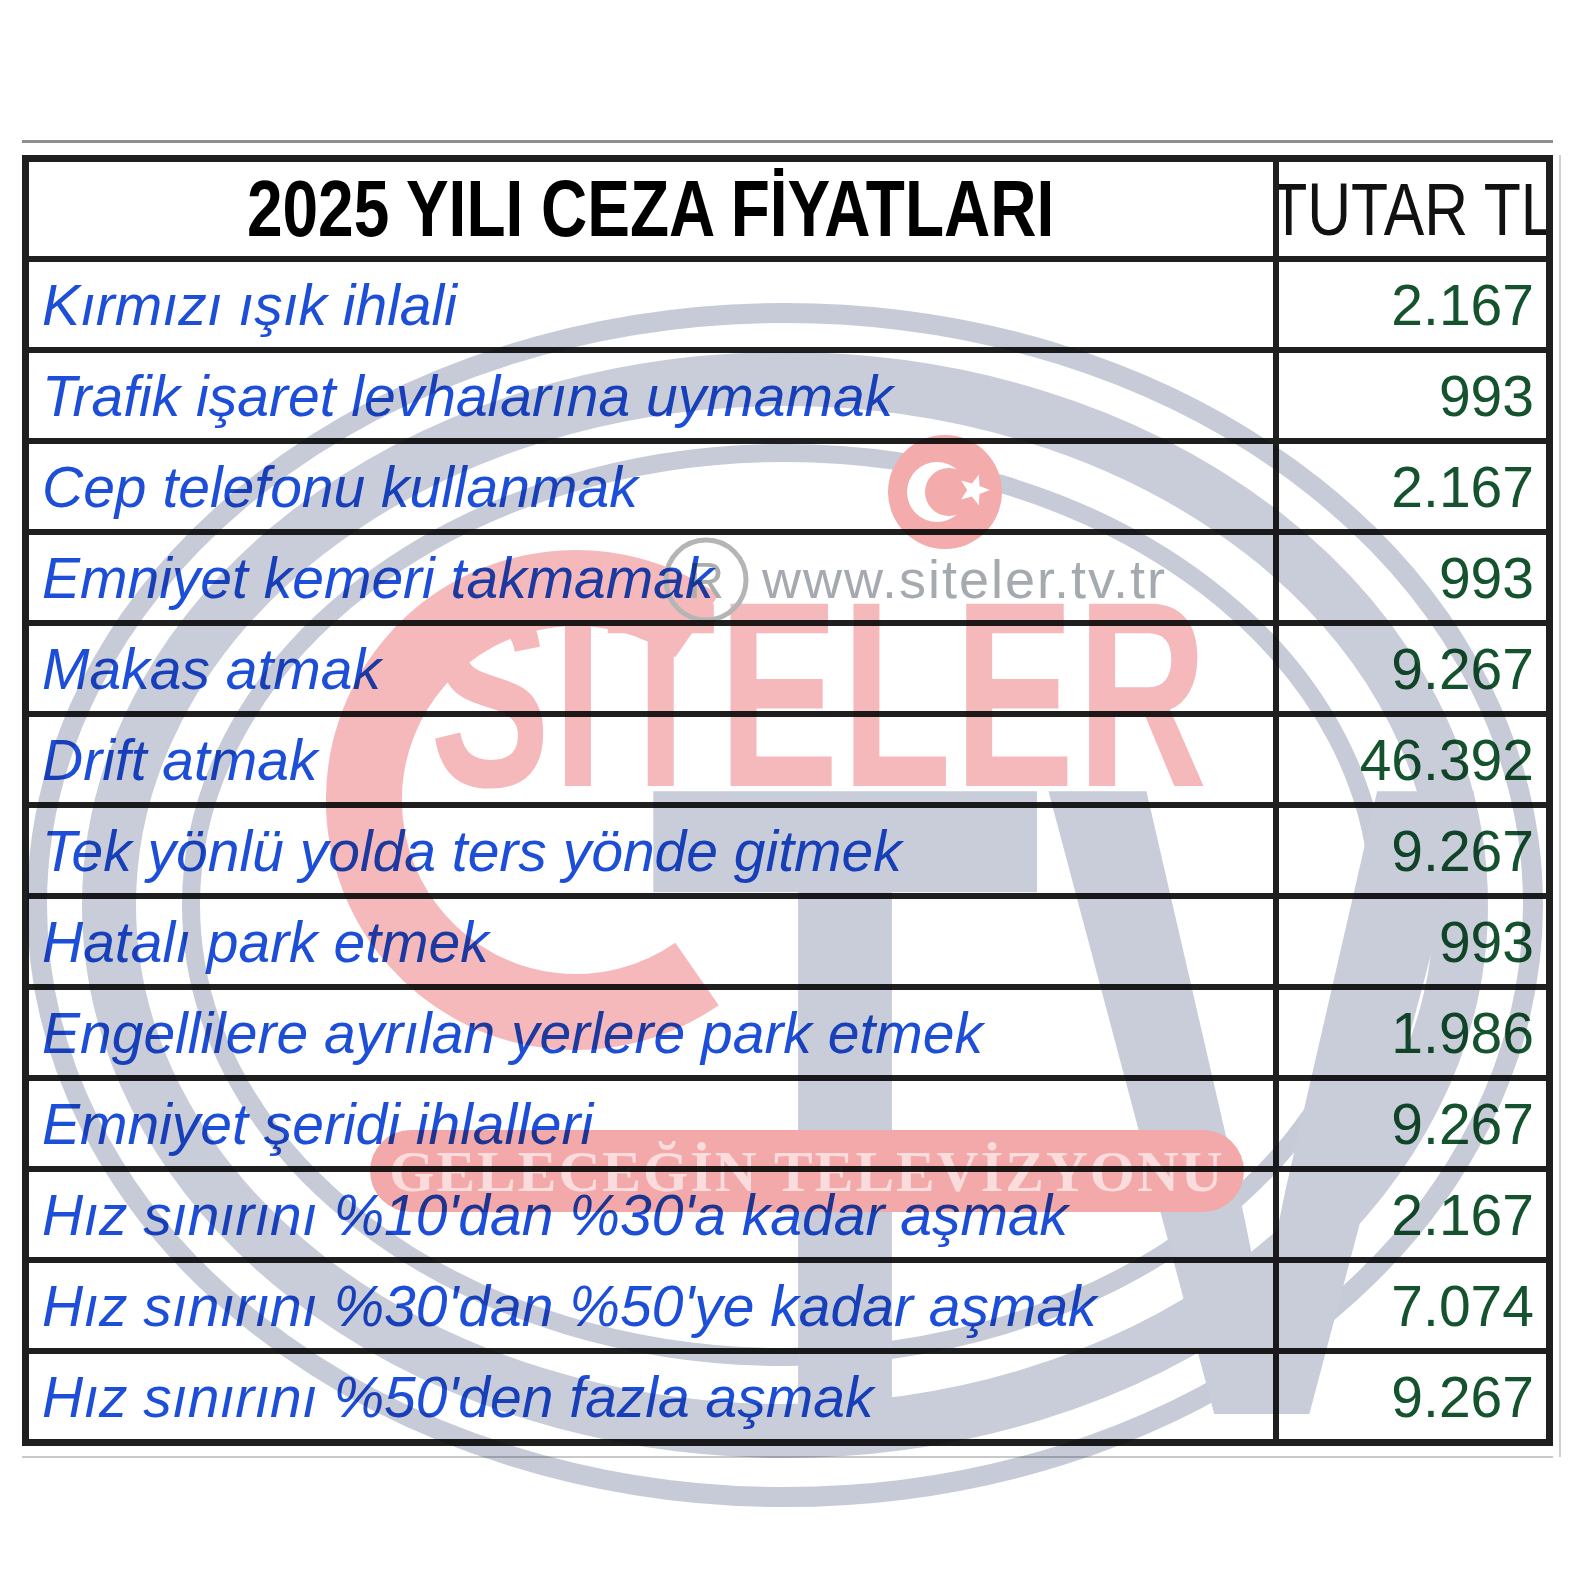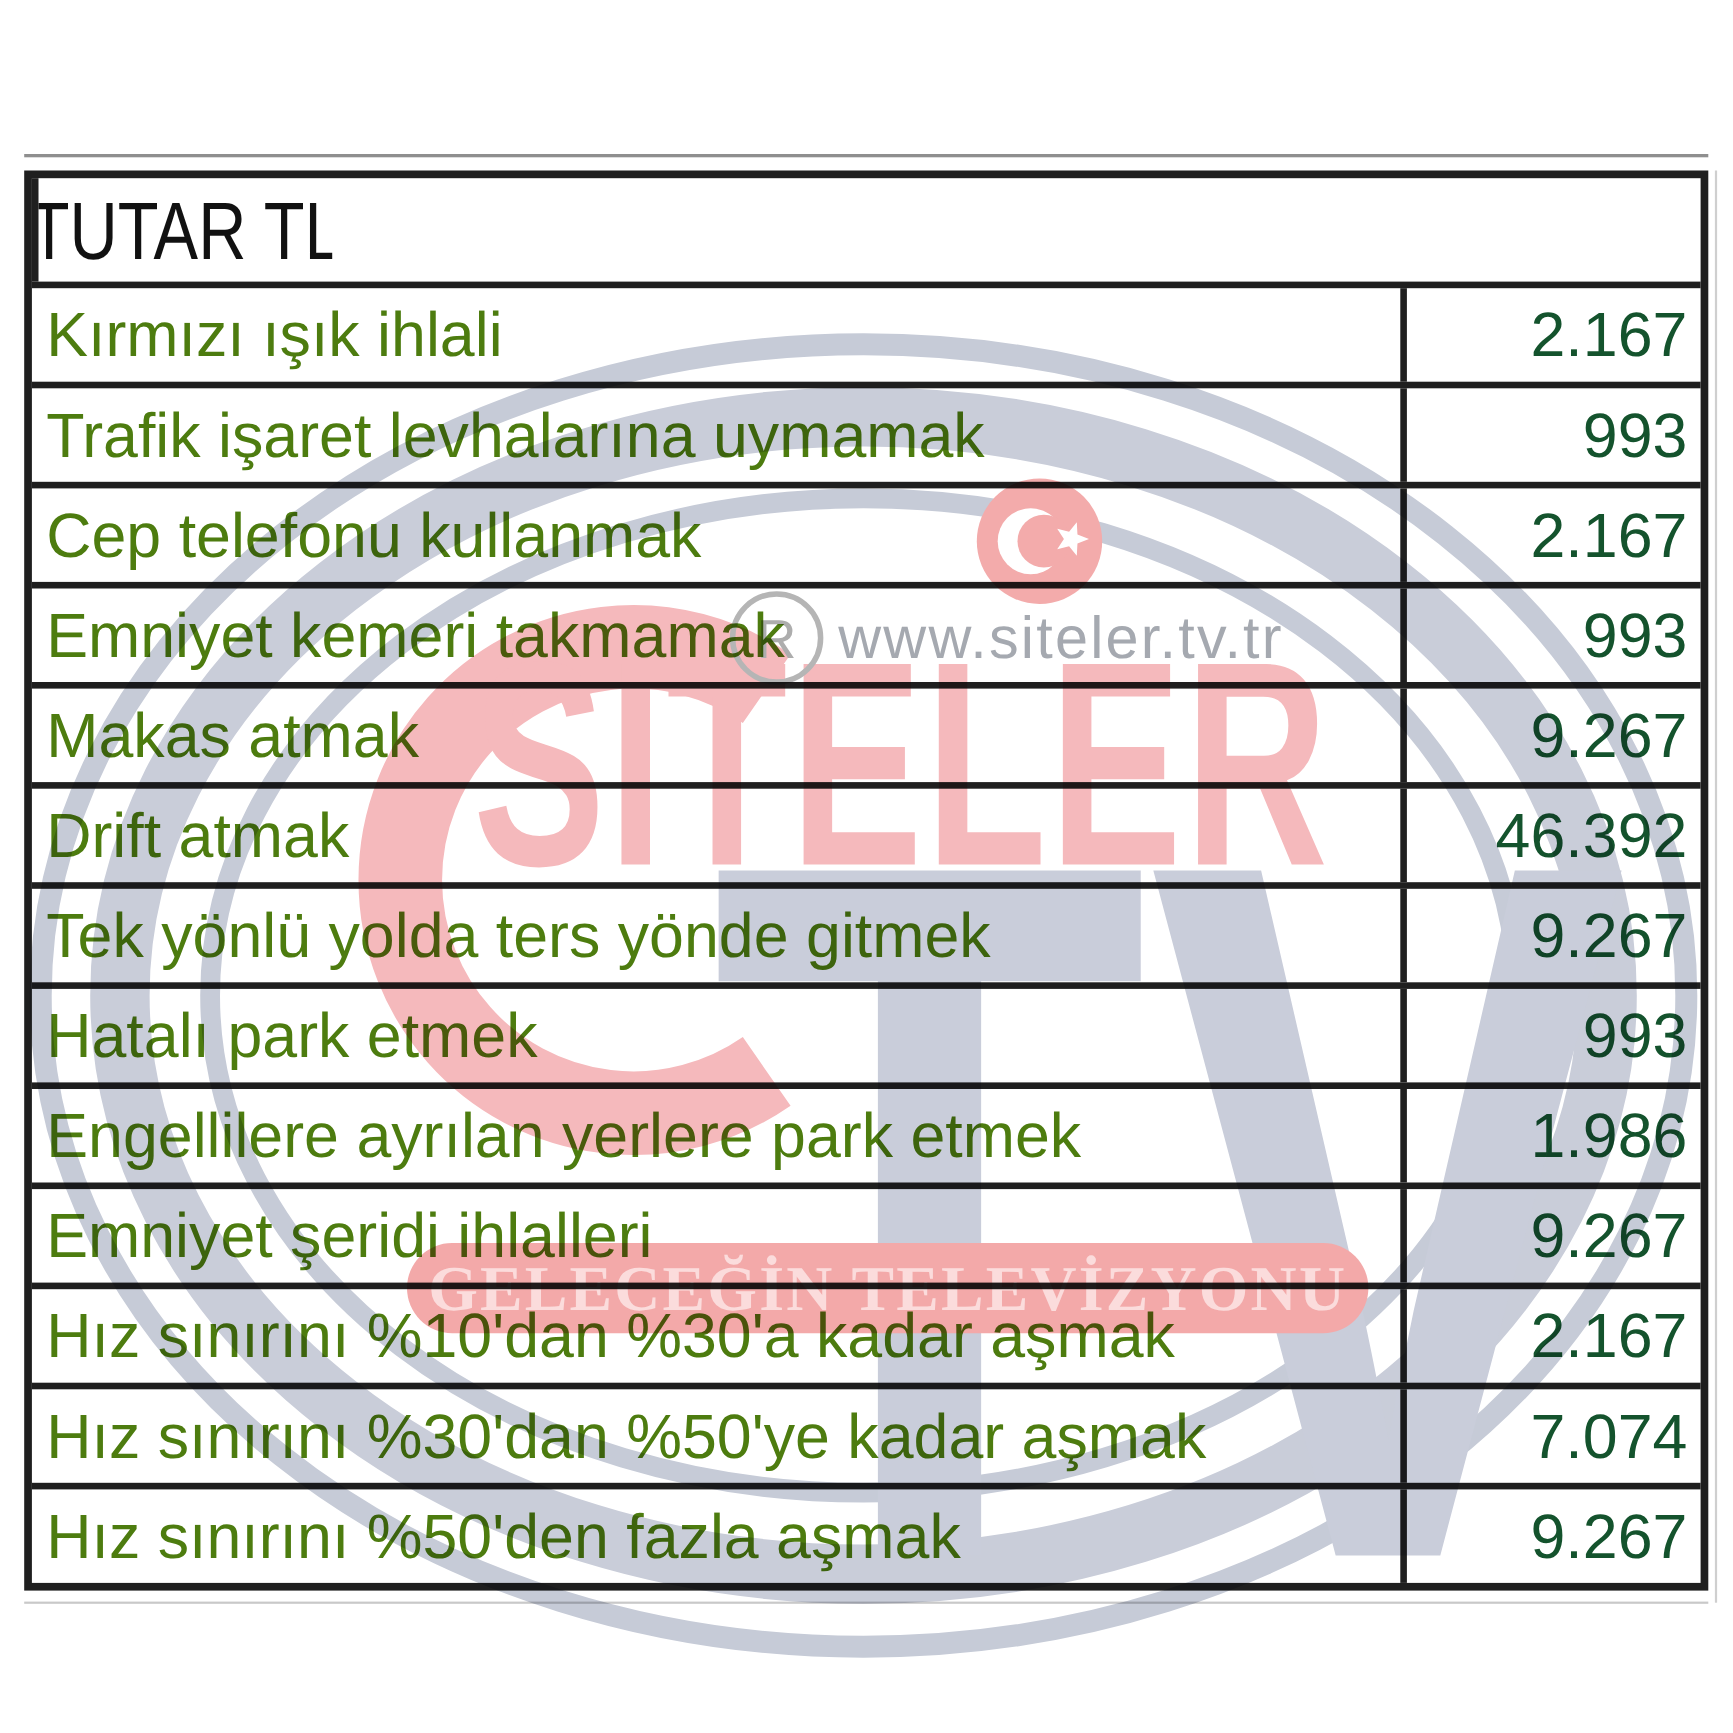--- a/index.html
+++ b/index.html
@@ -17,21 +17,21 @@
   .fines-table{
     position:absolute;left:22px;top:155px;width:1531px;height:1291px;
     box-sizing:border-box;border:7px solid #1f1f1f;background:transparent;
     display:flex;flex-direction:column;
   }
   .t-row{display:flex;flex:1;min-height:0;border-top:6px solid #1f1f1f;}
   .t-row.header{flex:none;height:94px;border-top:none;}
   .cell{display:flex;align-items:center;box-sizing:border-box;overflow:hidden;}
   .cell.label{flex:1;padding-left:13px;}
   .cell.value{width:273px;border-left:6px solid #1f1f1f;justify-content:flex-end;padding-right:12px;}
-  .row-text{font-size:57px;color:#4d7c0f;letter-spacing:0px;white-space:nowrap;}
+  .row-text{font-size:57px;color:#1d4ed8;letter-spacing:0px;white-space:nowrap;font-style:italic;}
   .val-text{font-size:57px;color:#14532d;white-space:nowrap;}
   .header .cell.label{justify-content:center;padding-left:0;}
   .title-text{
     font-size:80px;font-weight:bold;color:#000;white-space:nowrap;
     transform:scaleX(0.80);transform-origin:center center;
   }
   .amount-header-text{
     font-size:74px;font-weight:400;color:#111;white-space:nowrap;
     transform:scaleX(0.82);transform-origin:center center;
   }
@@ -49,20 +49,23 @@
 <body>
 
 <div class="canvas">
 
   <div class="gridline gl-top"></div>
   <div class="gridline gl-bottom"></div>
   <div class="gridline gl-right"></div>
 
   <div class="fines-table">
     <div class="t-row header">
+      <div class="cell label">
+        <span class="title-text">2025 YILI CEZA FİYATLARI</span>
+      </div>
       <div class="cell value">
         <span class="amount-header-text">TUTAR TL</span>
       </div>
     </div>
 
   <div class="t-row">
         <div class="cell label">
           <span class="row-text">Kırmızı ışık ihlali</span>
         </div>
         <div class="cell value">

